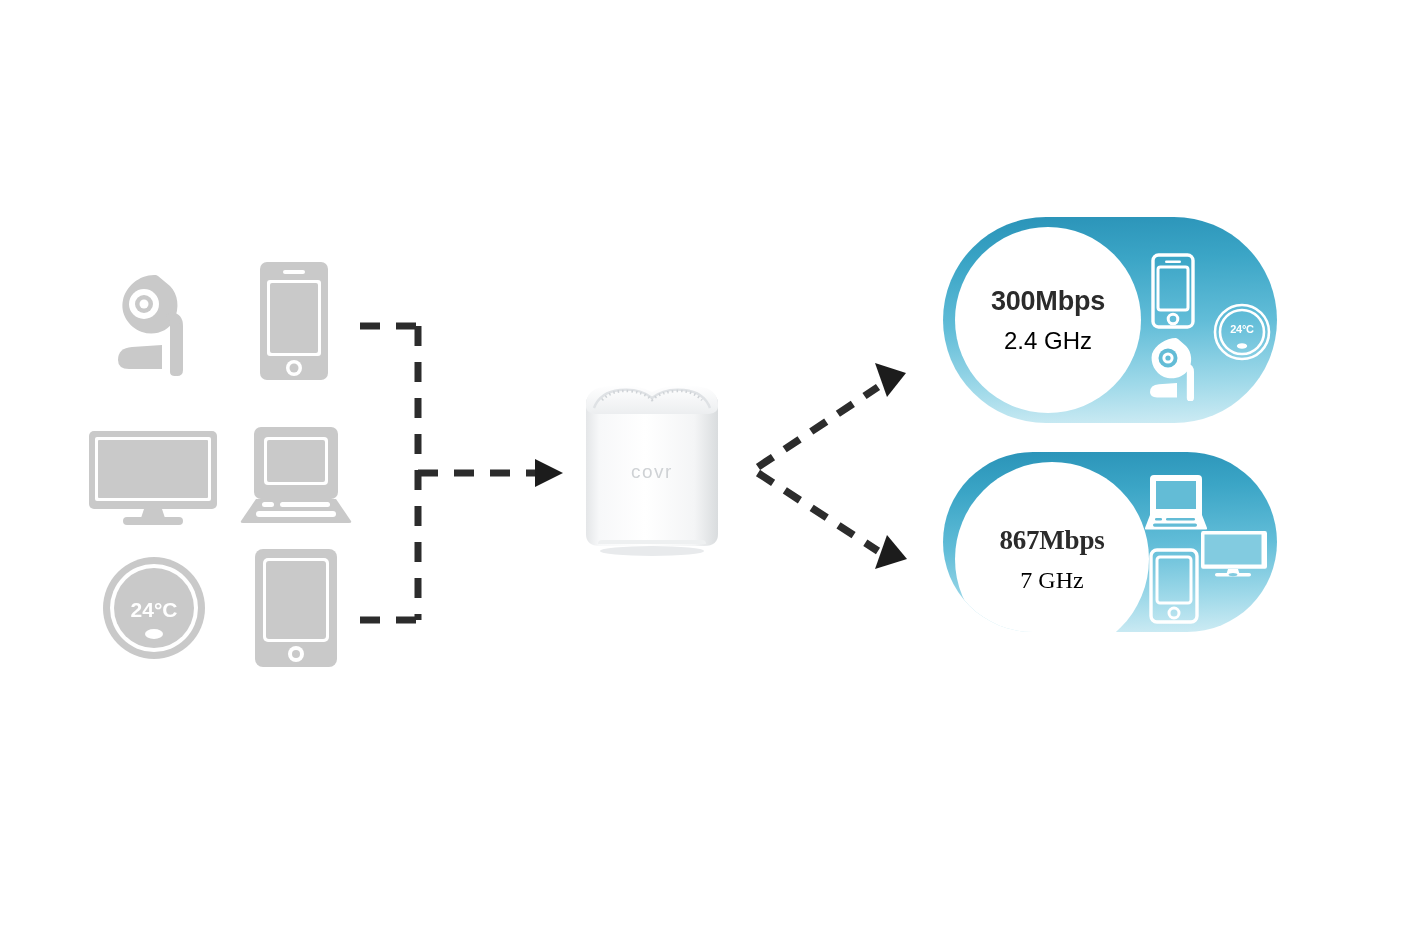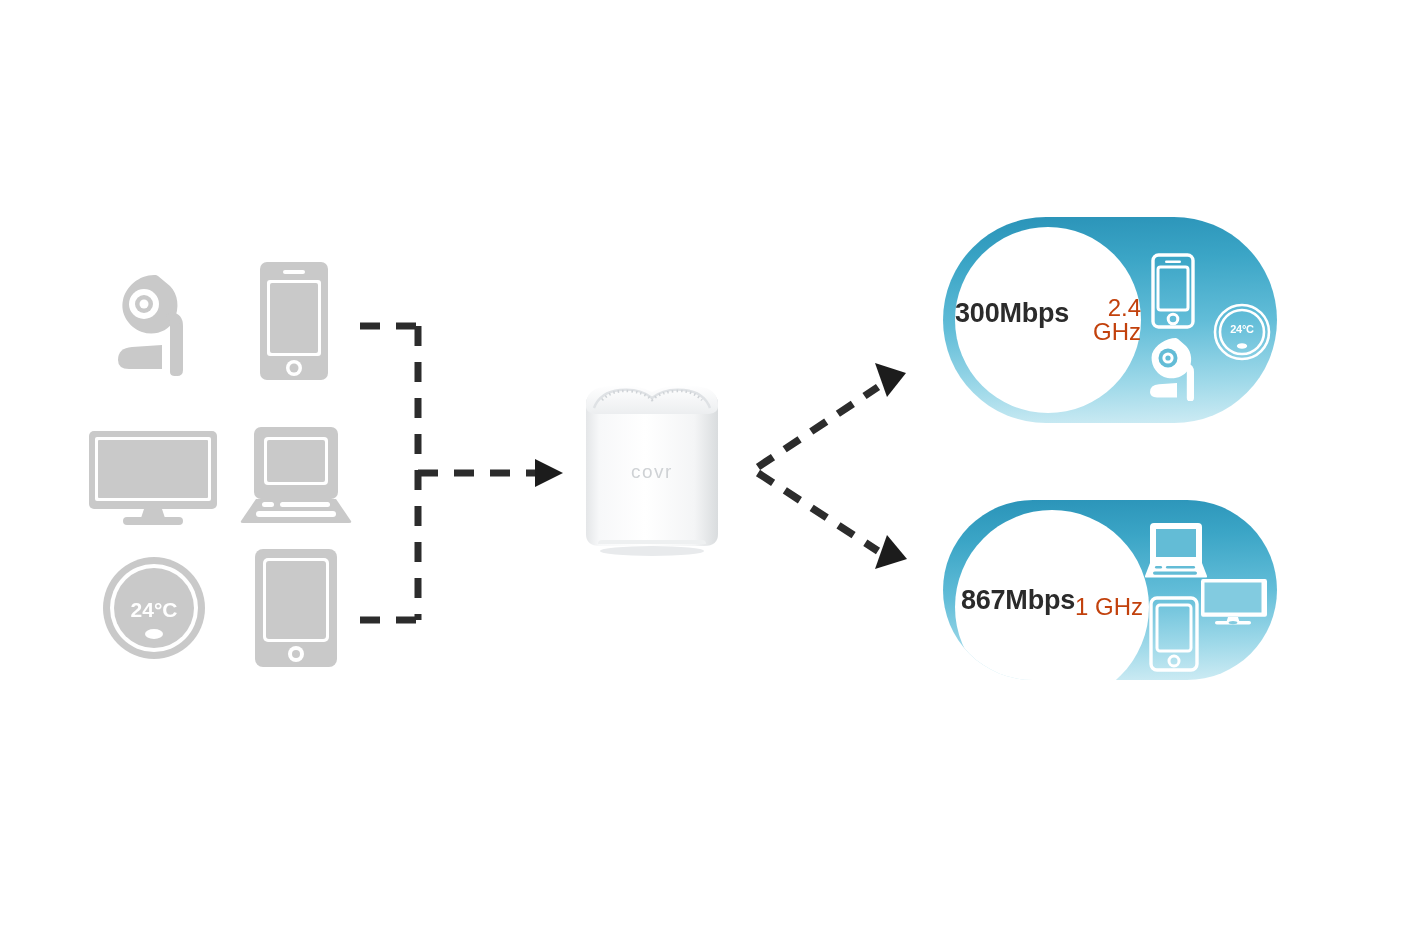--- a/index.html
+++ b/index.html
@@ -63,51 +63,51 @@
   
   .band-pill {
     position: absolute;
     left: 943px;
     width: 334px;
     border-radius: 110px;
     overflow: hidden;
   }
   #pill-24 { top: 217px; height: 206px; border-radius: 103px;
              background: linear-gradient(178deg, #2a93b8 0%, #3ba5c6 22%, #62bdd8 52%, #9fd9e9 80%, #cfecf4 100%); }
-  #pill-5  { top: 500px; height: 180px; border-radius: 107px;
-             background: linear-gradient(178deg, #2a93b8 0%, #3ba5c6 22%, #62bdd8 52%, #9fd9e9 80%, #cfecf4 100%); }
+  #pill-5  { top: 452px; height: 180px; border-radius: 107px;
+             background: linear-gradient(178deg, #2a93b8 0%, #3ba5c6 22%, #62bdd8 52%, #9fd9e9 80%, #cfecf4 100%); font-family: Liberation Serif, serif; }
 
   .pill-disc {
     position: absolute;
     left: 12px;
     top: 10px;
     width: 186px;
     height: 186px;
     border-radius: 50%;
     background: #ffffff;
     display: flex;
-    flex-direction: row;
+    flex-direction: column;
     align-items: center;
     justify-content: center;
     text-align: right;
   }
   #pill-5 .pill-disc { width: 194px; height: 194px; top: 10px; left: 12px; }
 
   .speed-label {
     font-size: 27px;
     font-weight: bold;
     color: #2b2b2b;
     letter-spacing: -0.2px;
     line-height: 1;
     margin-bottom: 14px;
   }
   .freq-label {
     font-size: 24px;
     font-weight: normal;
-    color: #c2410c;
+    color: #000000;
     line-height: 1;
   }
 
   .pill-icons {
     position: absolute;
     left: 196px;
     top: 0;
     width: 138px;
     height: 100%;
   }
@@ -315,21 +315,21 @@
           <ellipse cx="29" cy="43" rx="5.2" ry="2.8" fill="#ffffff"></ellipse>
         </svg>
         <div class="thermo-text">24°C</div>
       </div>
     </div>
   </div>
 
   <div class="band-pill" id="pill-5">
     <div class="pill-disc">
       <div class="speed-label">867Mbps</div>
-      <div class="freq-label">1 GHz</div>
+      <div class="freq-label">7 GHz</div>
     </div>
 
     <div class="pill-icons">
 
       <div class="pill-icon" style="left:6px; top:22px;">
         <svg width="62" height="58" viewBox="0 0 62 58" aria-hidden="true">
           <g fill="#ffffff">
             <path d="M9 1 l44 0 q4 0 4 4 l0 36 l-52 0 l0 -36 q0 -4 4 -4 z
                      M10 6 l42 0 l0 30 l-42 0 z"></path>
             <rect x="11" y="7" width="40" height="28" fill="#63bcd6"></rect>

